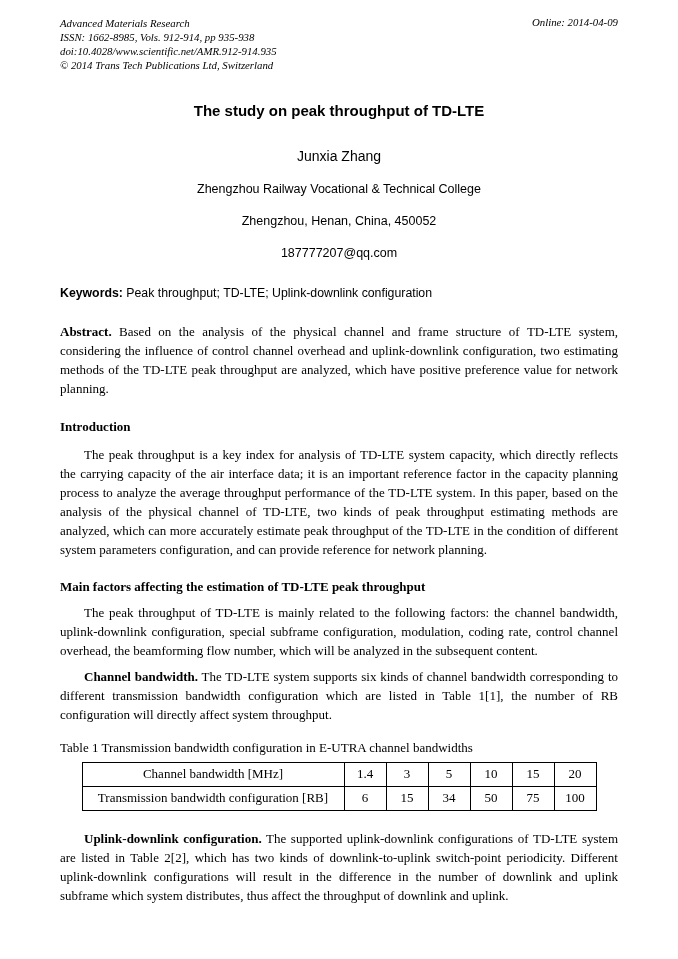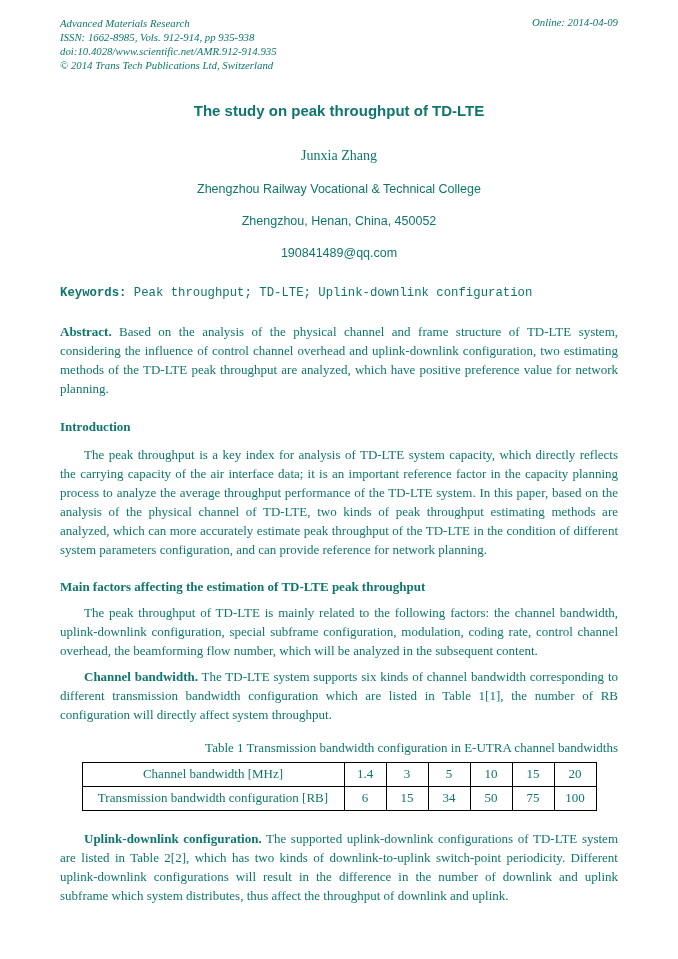--- a/index.html
+++ b/index.html
@@ -1,48 +1,48 @@
 <!DOCTYPE html>
 <html><head>
 <meta charset="utf-8">
 <style>
   * { margin:0; padding:0; box-sizing:border-box; }
   html,body { background:#888; }
   .page {
     width:678px; height:959px; margin:0 auto; background:#ffffff;
-    font-family:"Liberation Serif", serif; color:#0f766e;
+    font-family:"Liberation Serif", serif; color:#000000;
     padding:16px 60px 20px 60px; position:relative; overflow:hidden;
   }
   .hdr { display:flex; justify-content:space-between; align-items:flex-start; }
   .hdr-left { font-style:italic; font-size:10.8px; line-height:1.3; }
   .hdr-right { font-style:italic; font-size:10.8px; white-space:nowrap; }
   .title {
     text-align:center; font-family:"Liberation Sans", sans-serif;
     font-weight:bold; font-size:15px; margin-top:30px;
   }
   .author {
-    text-align:center; font-family:Liberation Serif, serif;
+    text-align:center; font-family:Liberation Sans, sans-serif;
     font-size:14px; margin-top:29px;
   }
   .affil {
     text-align:center; font-family:"Liberation Sans", sans-serif;
     font-size:12.5px; margin-top:18px;
   }
   .keywords {
-    font-family:Liberation Mono, monospace; font-size:12.3px; margin-top:26px;
+    font-family:Liberation Sans, sans-serif; font-size:12.3px; margin-top:26px;
   }
   .keywords b { font-weight:bold; }
   .para {
     font-size:13px; line-height:1.47; text-align:justify; margin-top:10px;
   }
   .para.indent { text-indent:24px; }
   .abstract { margin-top:22px; }
   .sec-head { font-weight:bold; font-size:13px; margin-top:20px; }
   .lead { font-weight:bold; }
-  .tbl-caption { font-size:13px; text-align:right; margin-top:16px; }
+  .tbl-caption { font-size:13px; text-align:left; margin-top:16px; }
   table.tbl {
     border-collapse:collapse; margin:6px auto 0 auto; font-size:13px;padding-left:36px;
   }
   table.tbl td {
     border:1px solid #000; text-align:center; padding:3px 8px; height:24px;
   }
   table.tbl td.lbl { width:262px; }
   table.tbl td.val { width:42px; }
 </style>
 </head>
@@ -59,21 +59,21 @@
     </div>
     <div class="hdr-right">Online: 2014-04-09</div>
   </div>
 
   <div class="title">The study on peak throughput of TD-LTE</div>
 
   <div class="author">Junxia Zhang</div>
 
   <div class="affil">Zhengzhou Railway Vocational &amp; Technical College</div>
   <div class="affil">Zhengzhou, Henan, China, 450052</div>
-  <div class="affil">190841489@qq.com</div>
+  <div class="affil">187777207@qq.com</div>
 
   <div class="keywords">
     <b>Keywords:</b><span> Peak throughput; TD-LTE; Uplink-downlink configuration</span>
   </div>
 
   <div class="para abstract">
     <span class="lead">Abstract.</span><span> Based on the analysis of the physical channel and frame structure of TD-LTE system, considering the influence of control channel overhead and uplink-downlink configuration, two estimating methods of the TD-LTE peak throughput are analyzed, which have positive preference value for network planning.</span>
   </div>
 
   <div class="sec-head">Introduction</div>

